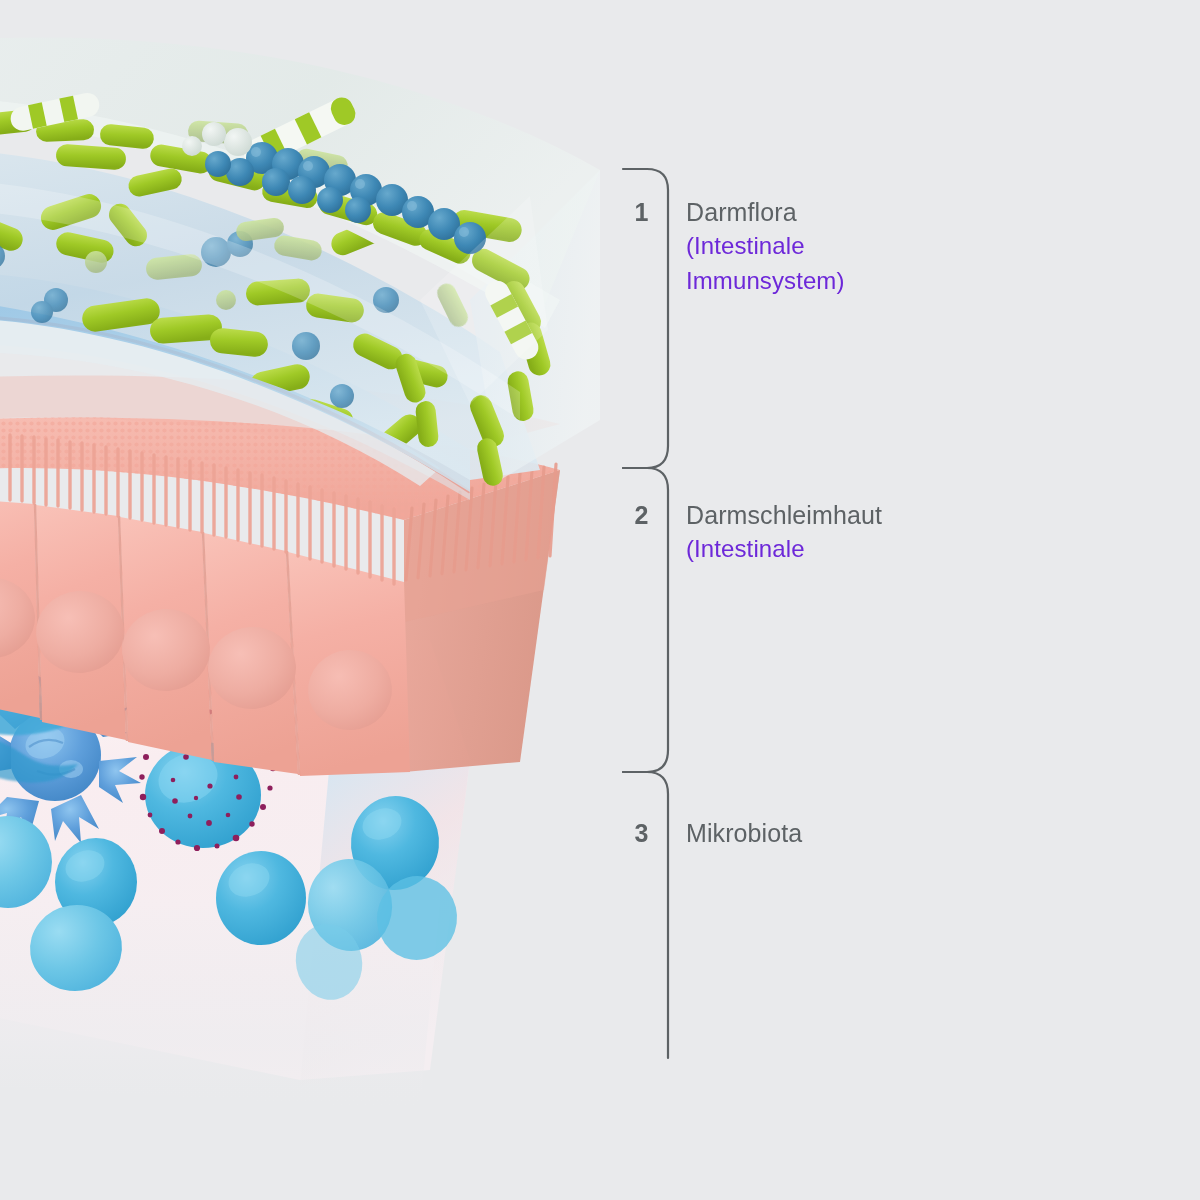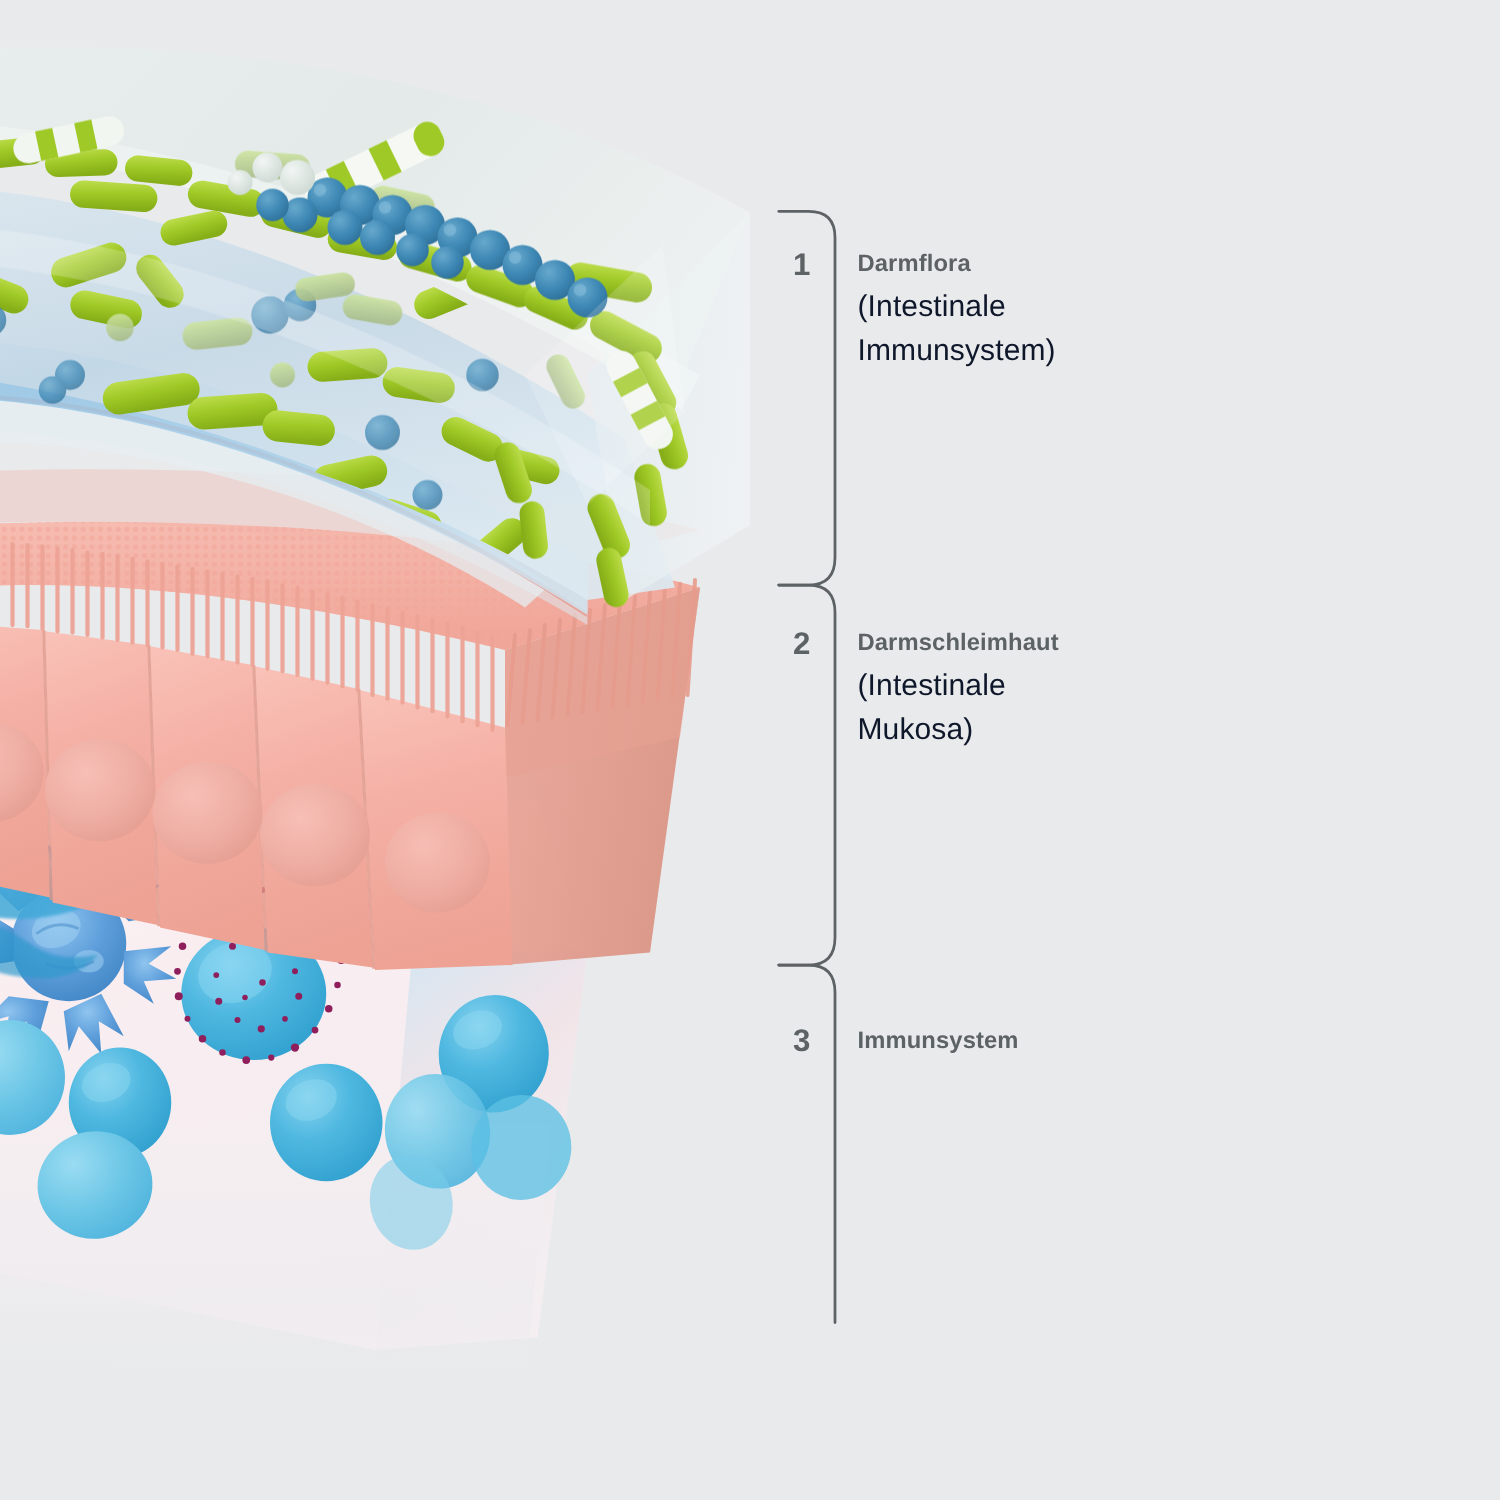--- a/index.html
+++ b/index.html
@@ -48,31 +48,31 @@
     font-weight:bold;
     color:#5d6265;
     line-height:32px;
     letter-spacing:0.2px;
   }
   .legend-text {
     margin-left:18px;
     padding-top:0px;
   }
   .legend-title {
-    font-size:19px;
-    font-weight:bold;
+    font-size:25px;
+    font-weight:normal;
     color:#5d6265;
     line-height:32px;
     letter-spacing:0.1px;
     white-space:nowrap;
   }
   .legend-sub {
     font-size:24px;
     font-weight:normal;
-    color:#0f172a;
+    color:#6d28d9;
     line-height:35px;
     letter-spacing:0.1px;
   }
   .legend-sub div { white-space:nowrap; }
 </style>
 </head>
 <body>
 
 <div id="stage">
 
@@ -611,26 +611,25 @@
         </div>
       </div>
     </div>
 
     <div class="legend-row" style="top:499px;">
       <div class="legend-num">2</div>
       <div class="legend-text">
         <div class="legend-title">Darmschleimhaut</div>
         <div class="legend-sub">
           <div>(Intestinale</div>
-          <div>Mukosa)</div>
         </div>
       </div>
     </div>
 
     <div class="legend-row" style="top:817px;">
       <div class="legend-num">3</div>
       <div class="legend-text">
-        <div class="legend-title">Immunsystem</div>
+        <div class="legend-title">Mikrobiota</div>
       </div>
     </div>
 
   </div>
 </div>
 
 </body></html>

